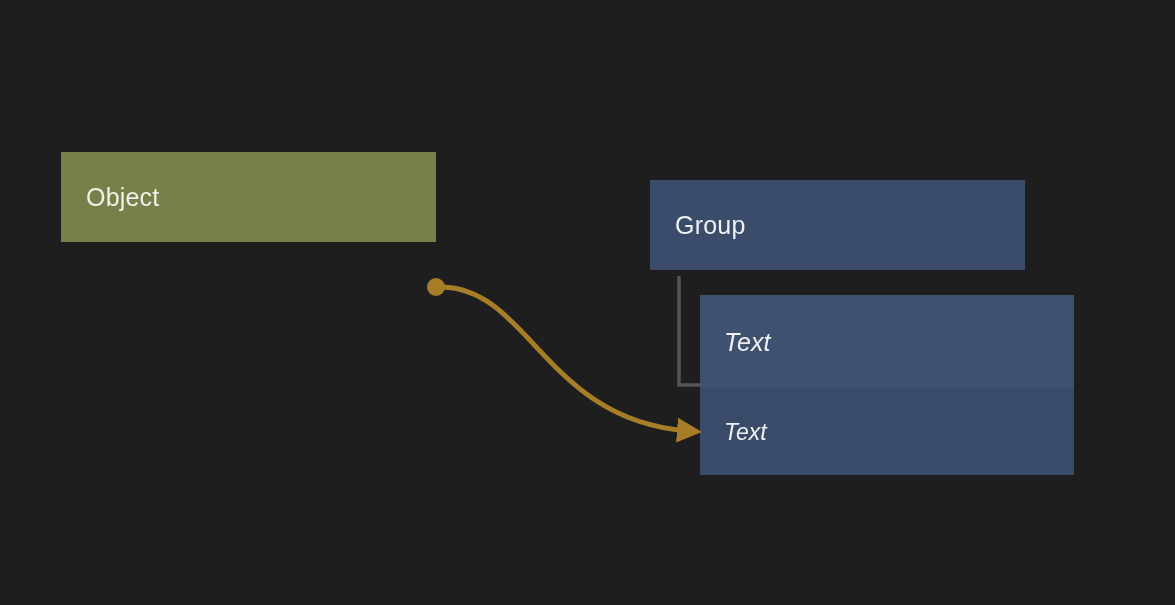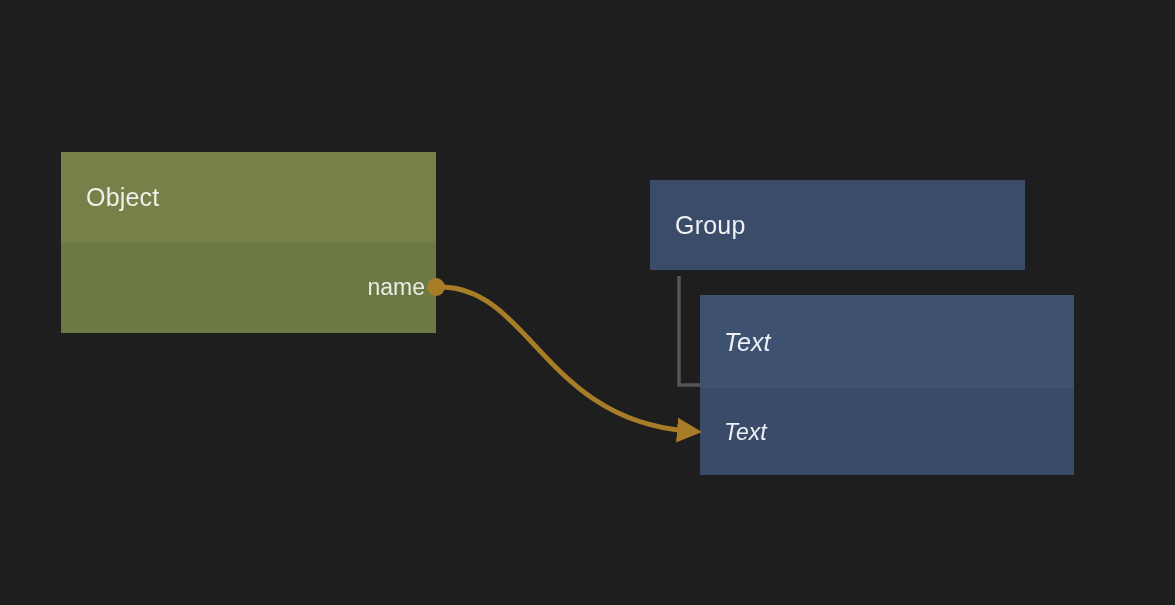--- a/index.html
+++ b/index.html
@@ -158,25 +158,20 @@
 <div id="canvas">
 
   <svg id="tree-layer" viewBox="0 0 1175 605" xmlns="http://www.w3.org/2000/svg">
     <path d="M 679 276 L 679 385 L 701 385" fill="none" stroke="#555555" stroke-width="3.5"></path>
   </svg>
 
   <div class="node" id="object-node">
     <div id="object-header">
       <span class="title">Object</span>
     </div>
-    <div id="object-body">
-      <div class="port-row">
-        <span class="port-label">name</span>
-      </div>
-    </div>
   </div>
 
   <div id="object-port-dot"></div>
 
   <div class="node" id="group-node">
     <span class="title">Group</span>
   </div>
 
   <div class="node" id="text-block">
     <div class="text-row" id="text-row-0">

